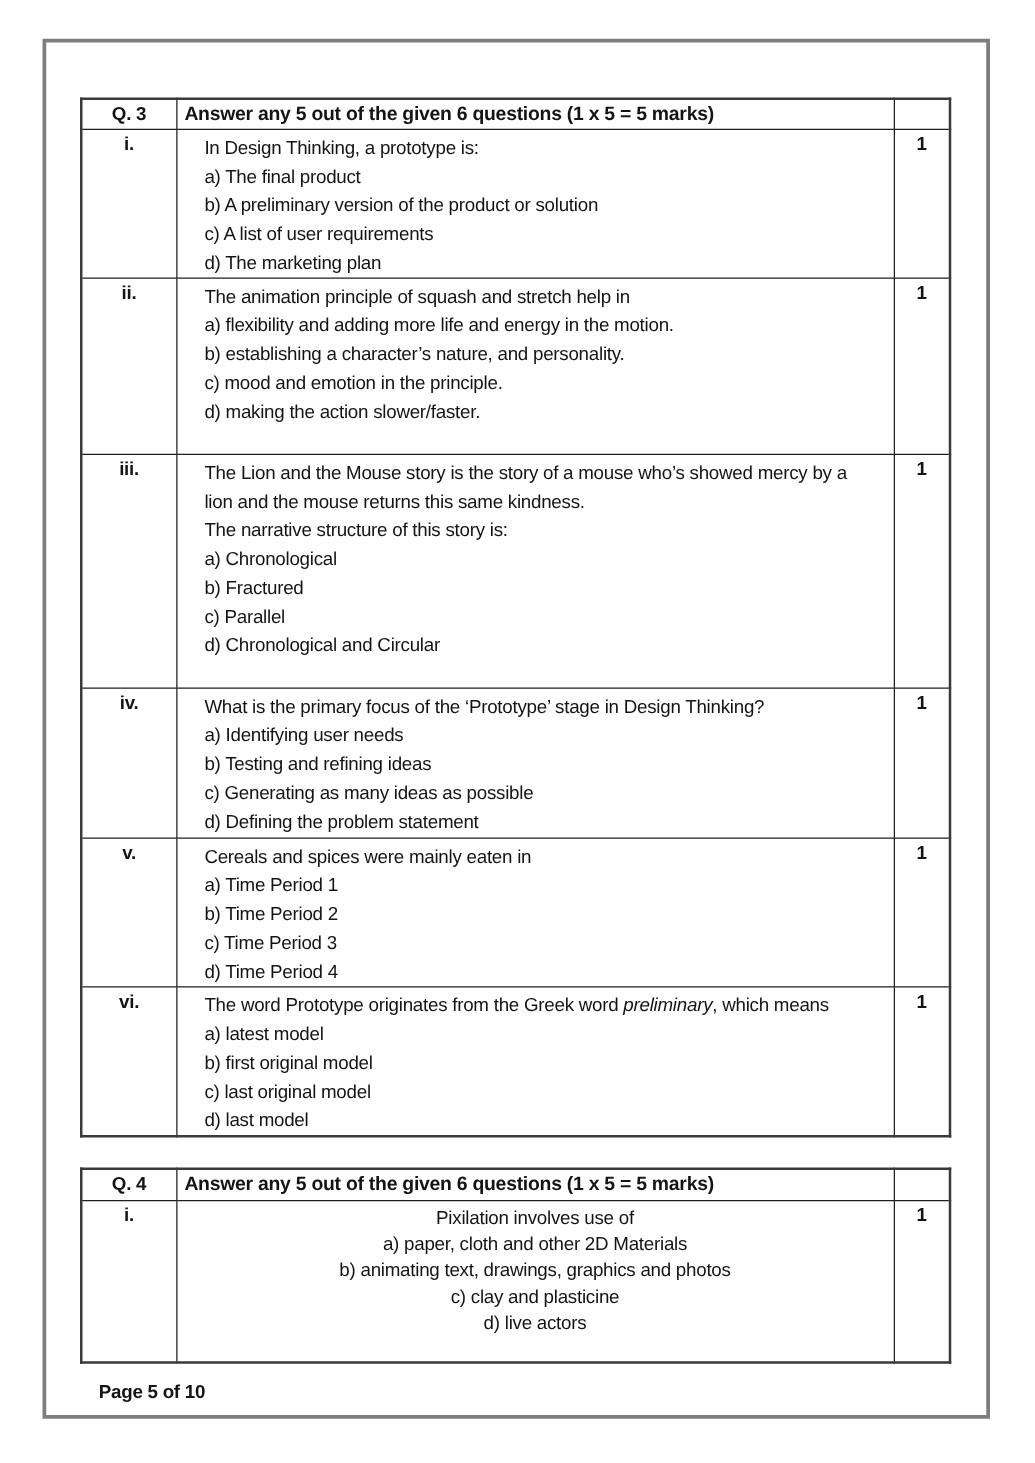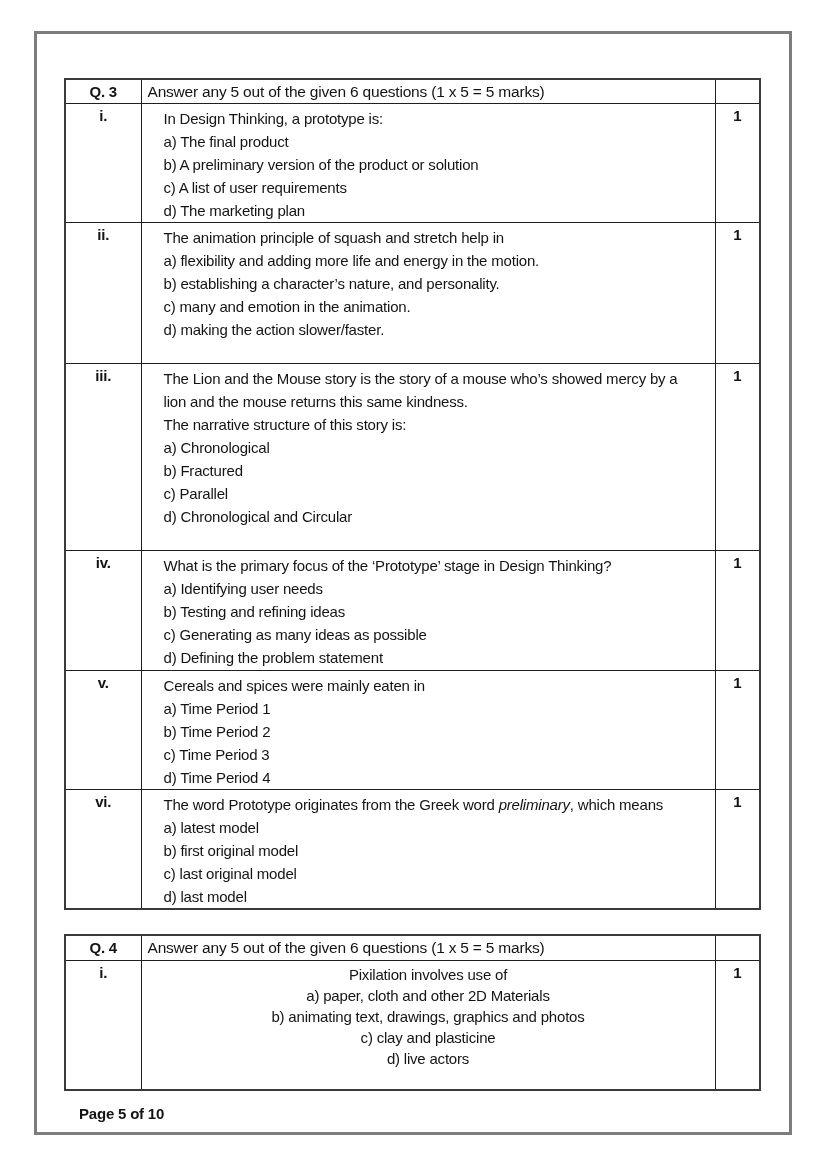--- a/index.html
+++ b/index.html
@@ -49,21 +49,21 @@
     text-align: center;
     font-weight: bold;
     padding-top: 3px;
   }
   td.text {
     padding: 3px 6px 0 6px;
   }
   .t1 td.text { line-height: 23px; padding-left: 22px; }
   .t2 td.text { line-height: 21px; text-align: center; }
   td.instruction {
-    font-weight: normal;
+    font-weight: bold;
     font-size: 15.5px;
     padding: 3px 6px 0 6px;
   }
   .line { white-space: nowrap; overflow: visible; }
   .footer {
     position: absolute;
     left: 42px;
     right: 34px;
     bottom: 10px;
     display: flex;
@@ -101,21 +101,21 @@
           <div class="line">d) The marketing plan</div>
         </td>
         <td class="marks">1</td>
       </tr>
       <tr style="height:141px">
         <td class="num">ii.</td>
         <td class="text">
           <div class="line">The animation principle of squash and stretch help in</div>
           <div class="line">a) flexibility and adding more life and energy in the motion.</div>
           <div class="line">b) establishing a character’s nature, and personality.</div>
-          <div class="line">c) many and emotion in the animation.</div>
+          <div class="line">c) mood and emotion in the principle.</div>
           <div class="line">d) making the action slower/faster.</div>
         </td>
         <td class="marks">1</td>
       </tr>
       <tr style="height:187px">
         <td class="num">iii.</td>
         <td class="text">
           <div class="line">The Lion and the Mouse story is the story of a mouse who’s showed mercy by a</div>
           <div class="line">lion and the mouse returns this same kindness.</div>
           <div class="line">The narrative structure of this story is:</div>

